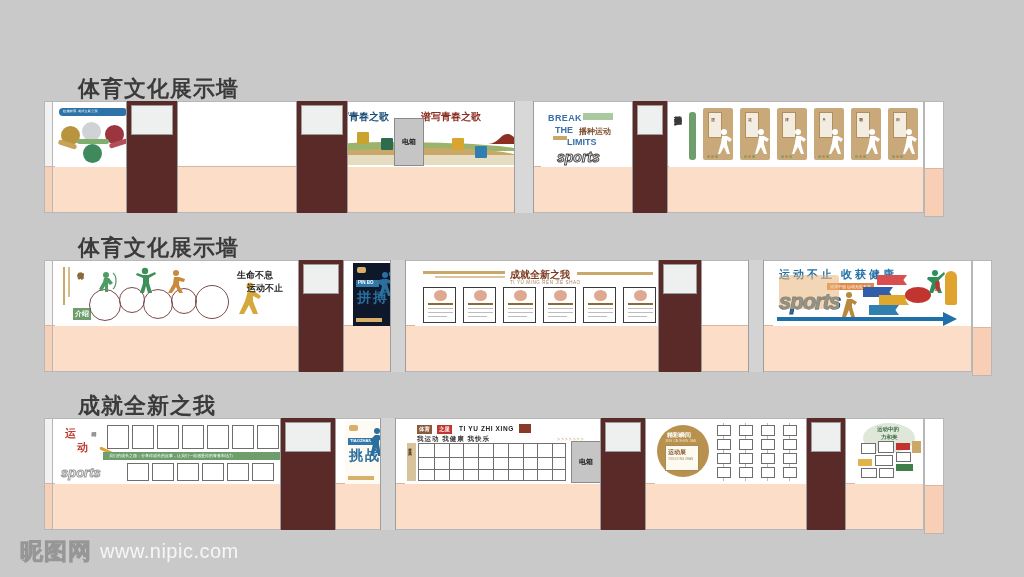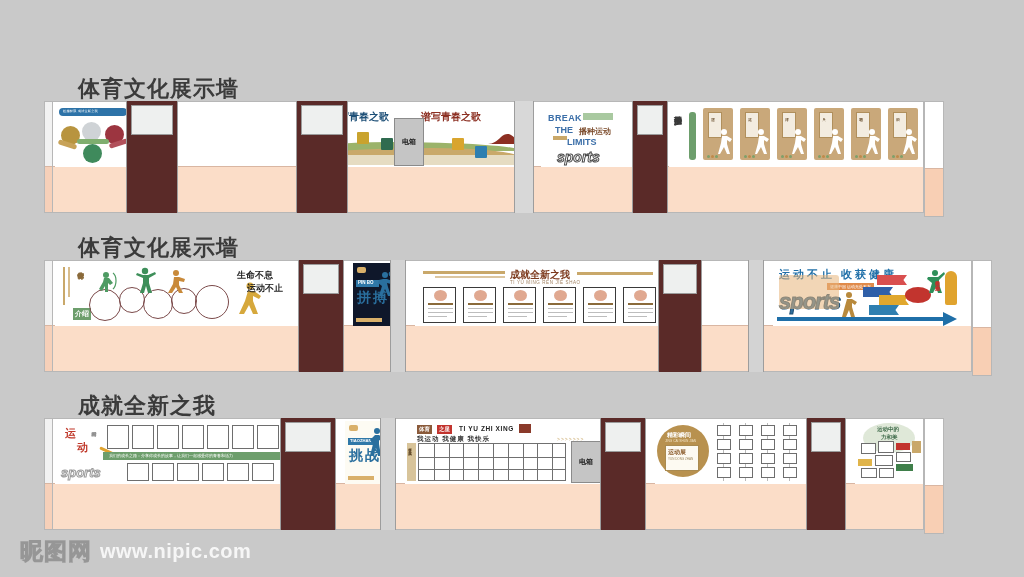--- a/index.html
+++ b/index.html
@@ -95,21 +95,21 @@
   
   #watermark {
     position: absolute; left: 20px; bottom: 10px;
     display: flex; align-items: center; gap: 8px;
     opacity: .85;
   }
   #wm-logo {
     font-size: 23px; font-weight: 700; color: #fff;
     -webkit-text-stroke: 1px #8e8e8e; letter-spacing: 1px;
   }
-  #wm-url { font-size: 20px; font-weight: 700; color: #fff; letter-spacing: .5px; }
+  #wm-url { font-size: 20px; font-weight: 400; color: #fff; letter-spacing: .5px; }
 
   #idbar {
     position: absolute; right: 0; bottom: 12px;
     background: #8c8c8c; color: #fff;
     font-size: 12px; padding: 4px 10px; letter-spacing: .3px;
   }
 </style>
 </head>
 <body>
 

